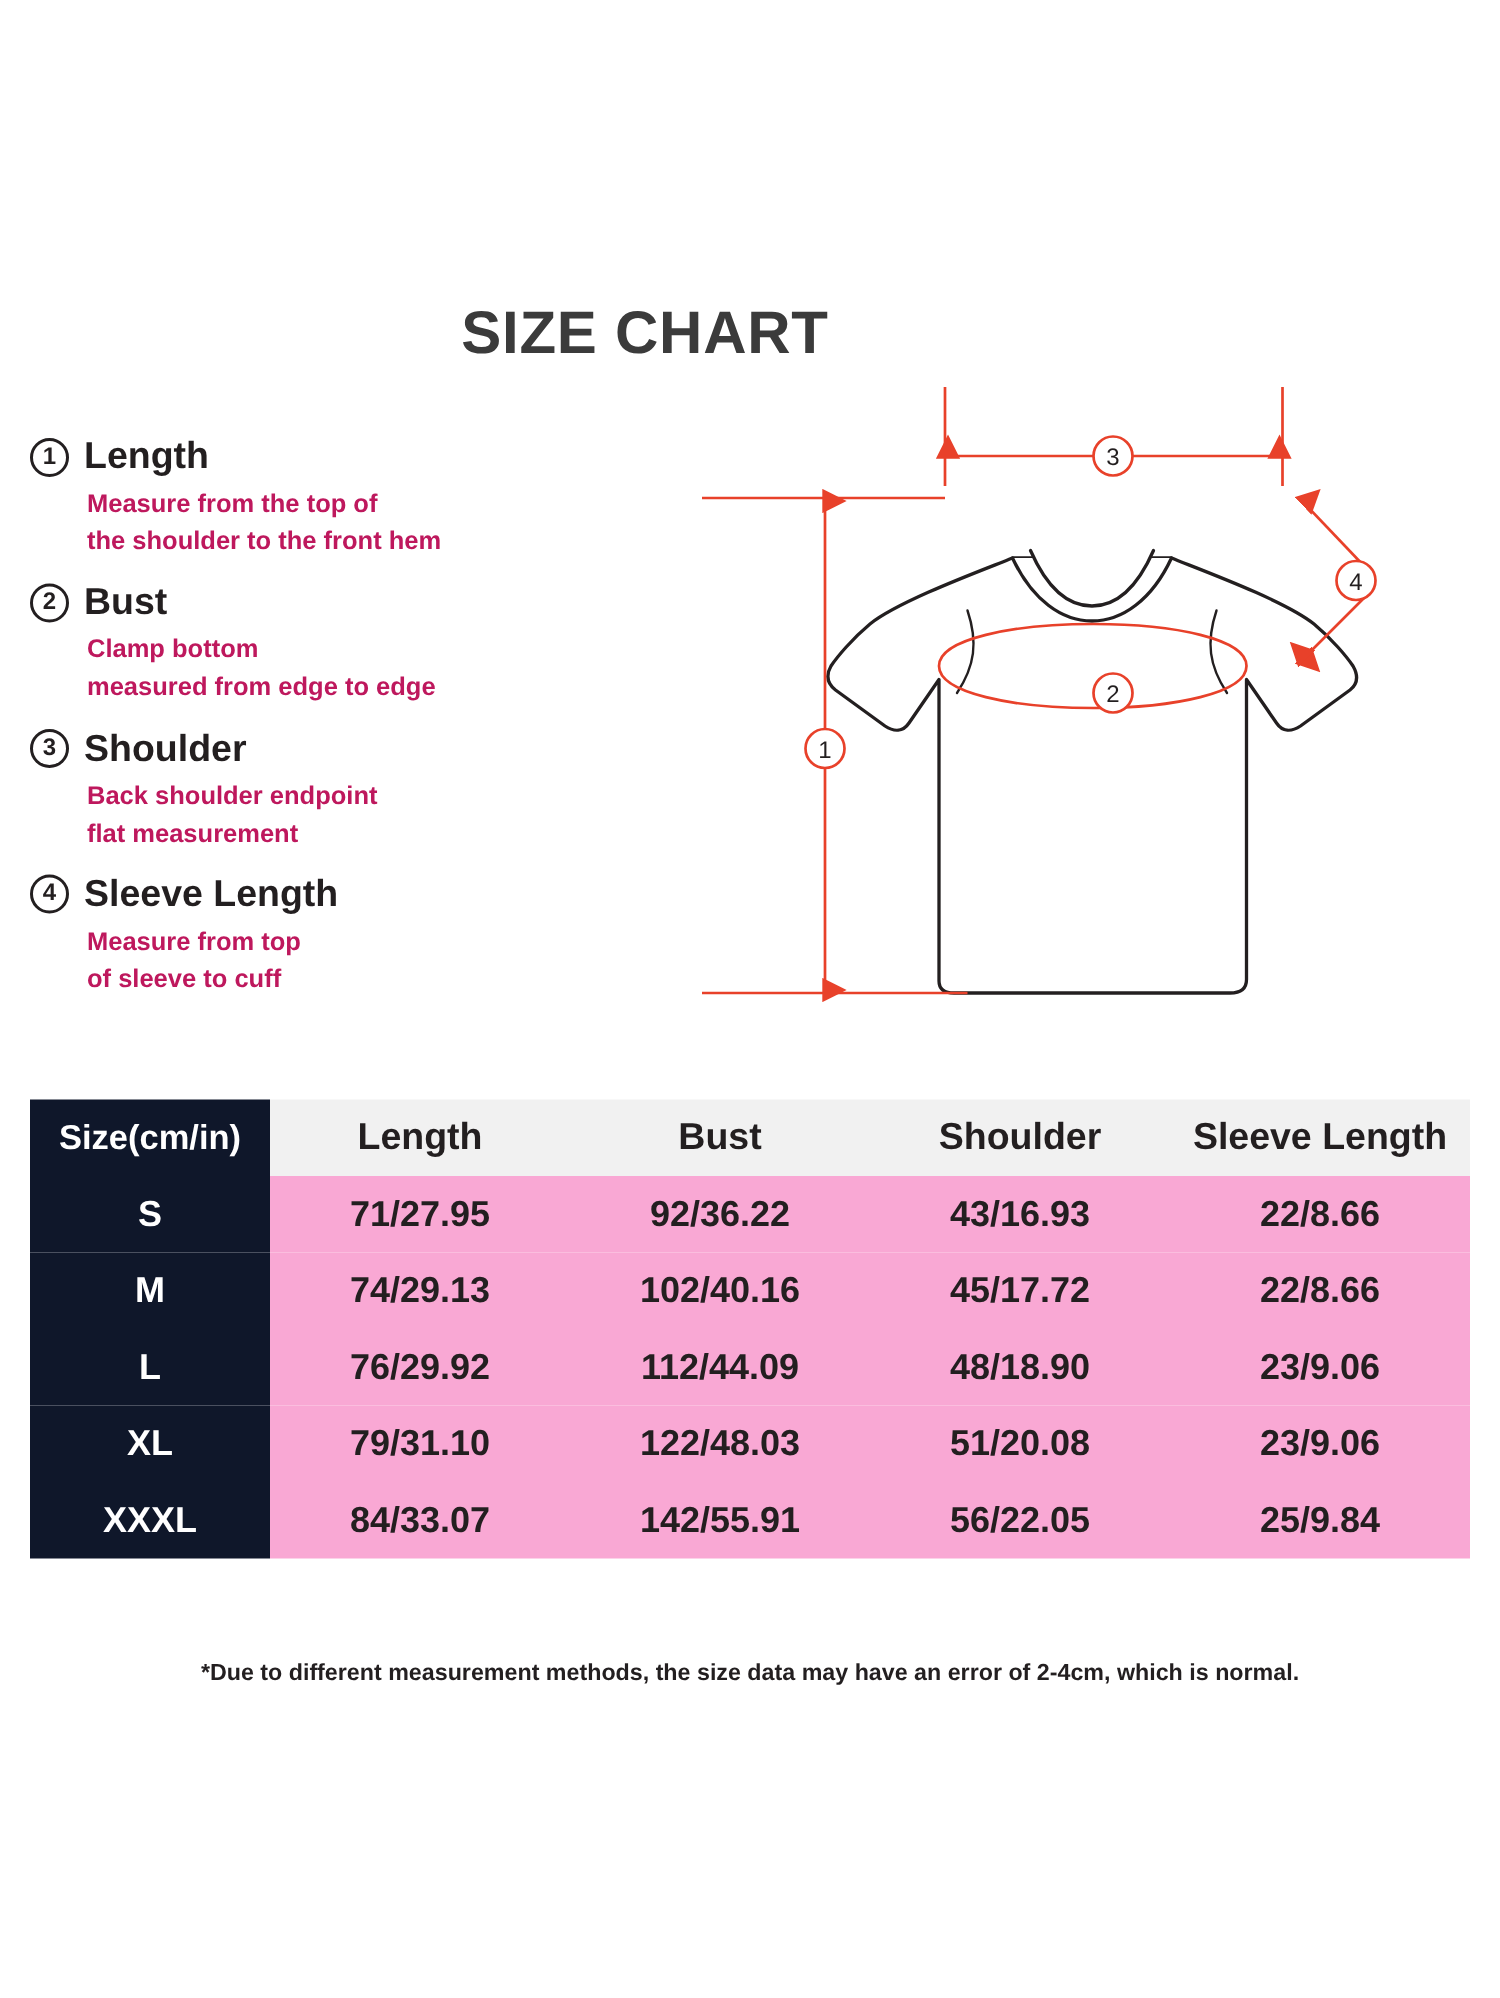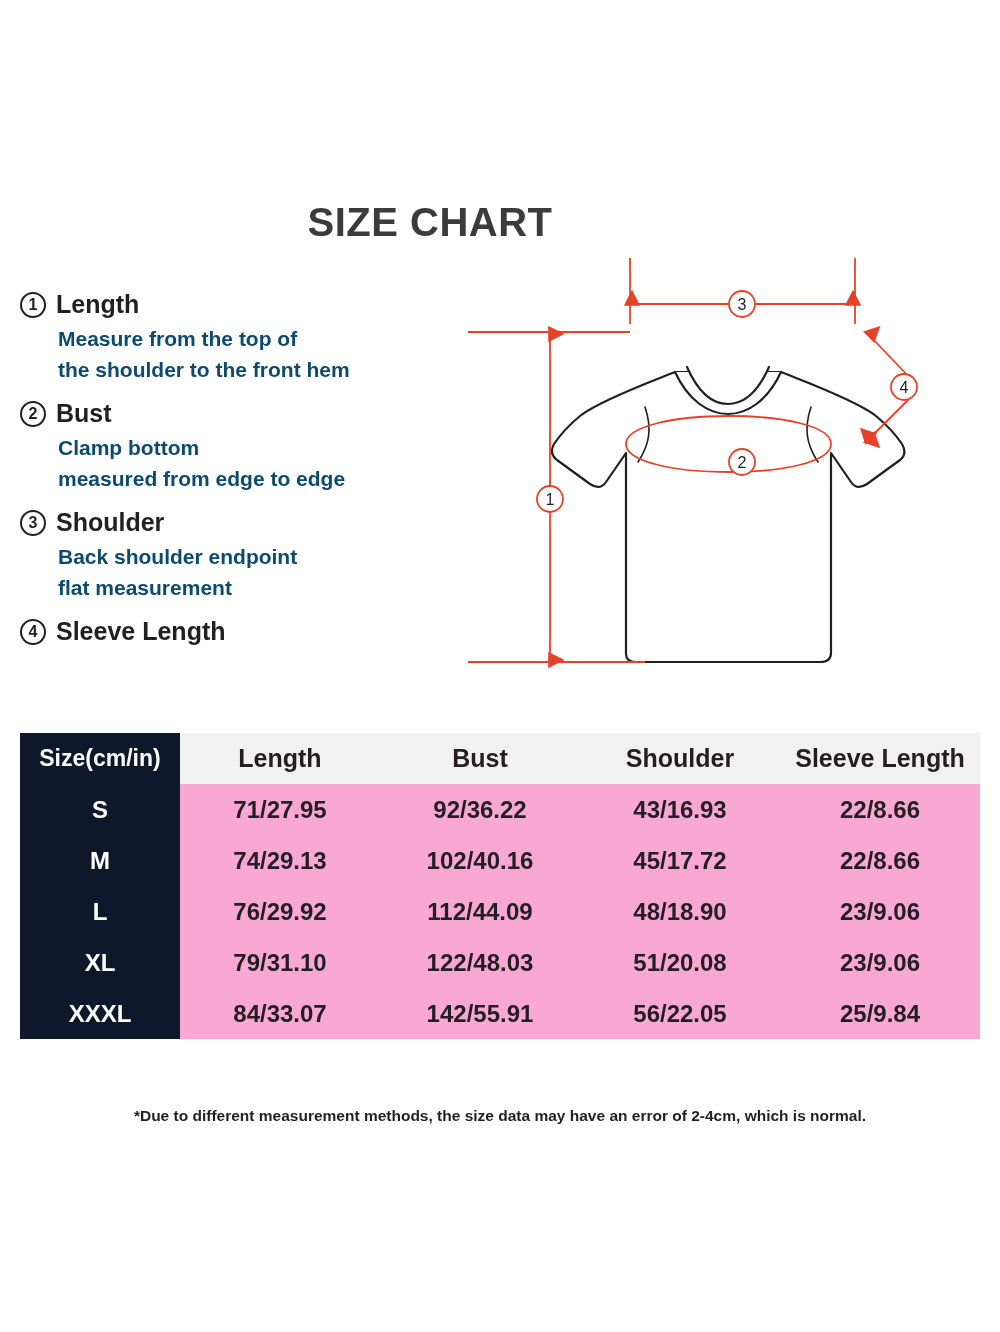--- a/index.html
+++ b/index.html
@@ -57,24 +57,24 @@
     font-weight: bold;
     line-height: 1;
     box-sizing: border-box;
   }
   .legend-title {
     font-size: 25px;
     font-weight: bold;
   }
   .legend-desc {
     margin: 4px 0 0 38px;
-    font-size: 21px;
+    font-size: 17px;
     font-weight: bold;
     line-height: 1.48;
-    color: #0c4a6e;
+    color: #be185d;
     white-space: pre-line;
   }
 
   
   #diagram {
     position: absolute;
     top: 248px;
     left: 440px;
     width: 545px;
     height: 440px;
@@ -165,20 +165,22 @@
     </div>
     <div class="legend-desc">Back shoulder endpoint
 flat measurement</div>
   </div>
 
   <div class="legend-item">
     <div class="legend-head">
       <span class="circle-num">4</span>
       <span class="legend-title">Sleeve Length</span>
     </div>
+    <div class="legend-desc">Measure from top
+of sleeve to cuff</div>
   </div>
 
 </div>
 
 <div id="diagram">
   <svg width="545" height="440" viewBox="0 0 545 440" xmlns="http://www.w3.org/2000/svg">
     <defs>
       <marker id="arrUp" markerWidth="9" markerHeight="9" refX="4.5" refY="8" orient="auto">
         <path d="M4.5 0 L0 9 L9 9 Z" fill="#e8412a"></path>
       </marker>

